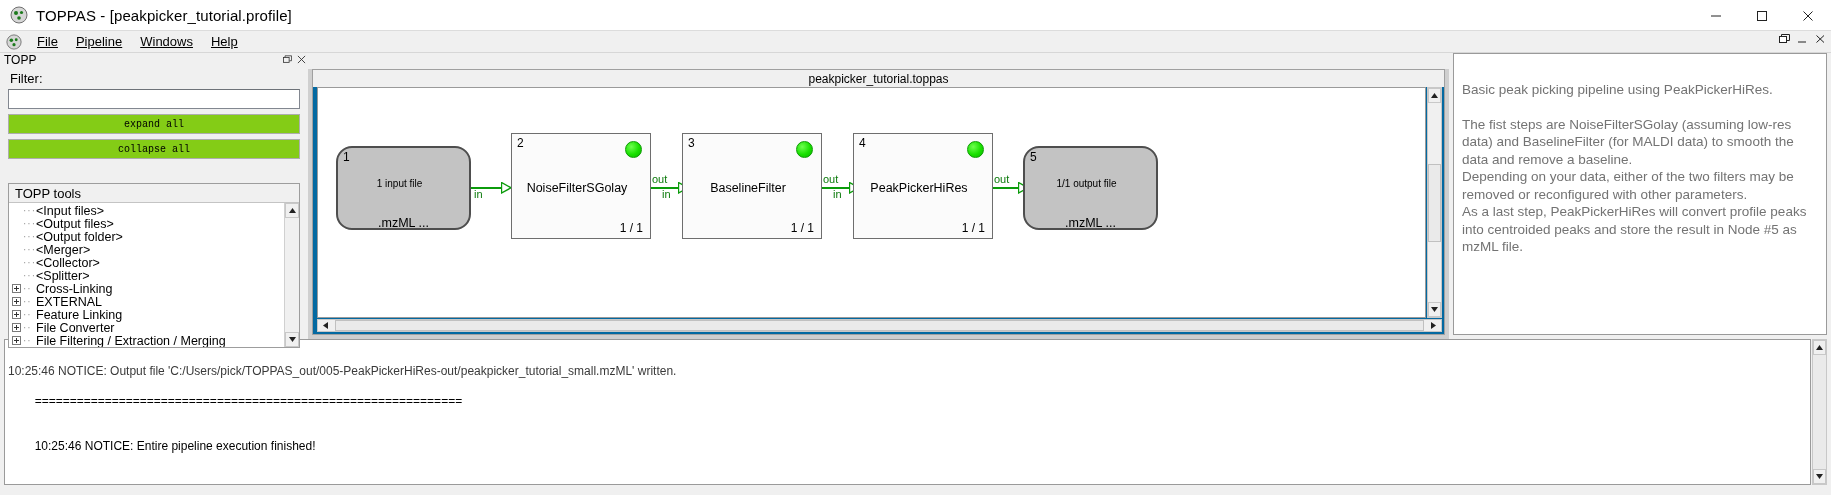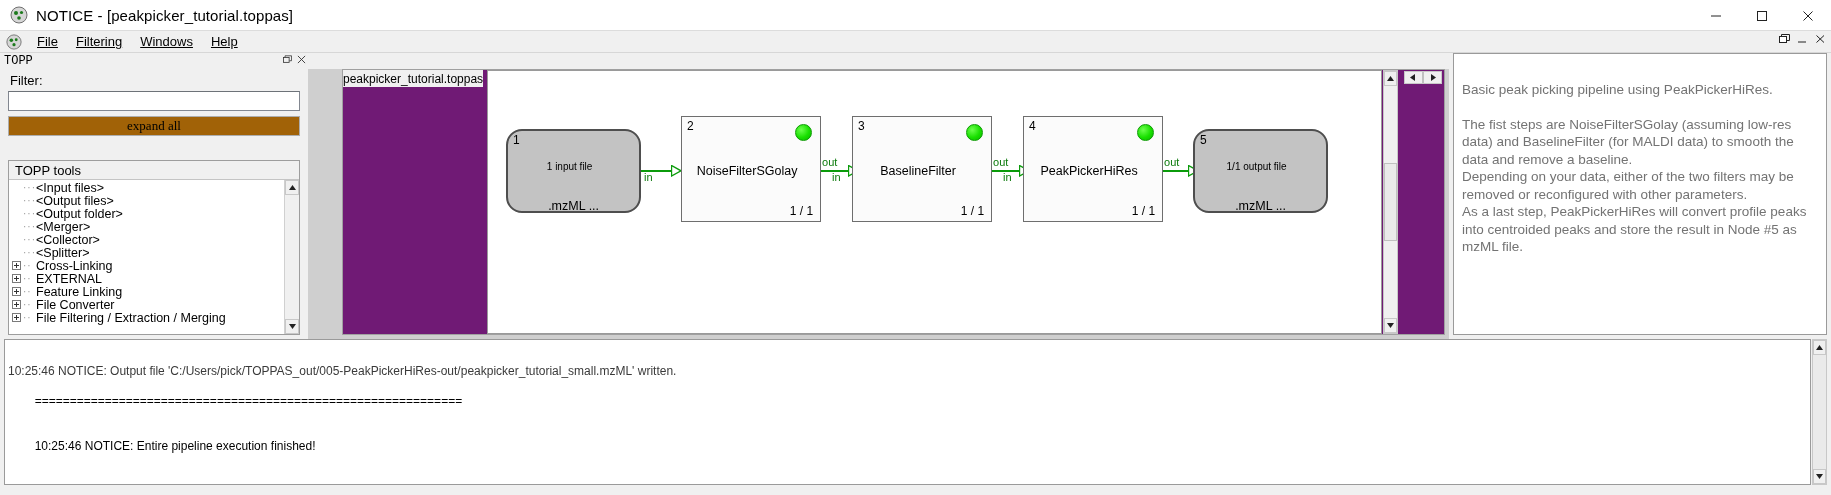--- a/index.html
+++ b/index.html
@@ -39,37 +39,37 @@
   .mdi-btn {
     width: 17px; height: 16px; font-size: 10px; line-height: 14px; text-align: center;
     color: #111;
   }
 
   
   .panes { display: flex; height: 286px; background: #f0f0f0; padding: 0; }
 
   .pane-header {
     display: flex; align-items: center; height: 16px; font-size: 12px;
-    padding-left: 4px; color: #000; font-family: Liberation Mono, monospace;
+    padding-left: 4px; color: #000;
   }
   .pane-header .ttl { flex: 1; }
   .pane-hdr-btn { width: 14px; font-size: 10px; text-align: center; color: #333; }
 
   
   .dock-left { width: 308px; flex: none; display: flex; flex-direction: column; }
   .dock-left-body { flex: 1; display: flex; flex-direction: column; padding: 0 8px 4px 8px; }
   .filter-label { font-size: 13px; margin: 4px 0 3px 2px; }
   .filter-input {
     height: 20px; background: #fff; border: 1px solid #828790; border-top-color: #6d7278;
     font-family: "Liberation Sans", sans-serif; font-size: 13px; padding: 1px 3px; width: 100%;
     outline: none;
   }
   .btn-flat {
-    height: 20px; margin-top: 5px; background: #a16207; border: 1px solid #adadad;
-    font-family: Liberation Serif, serif; font-size: 13px; width: 100%;
+    height: 20px; margin-top: 5px; background: #84cc16; border: 1px solid #adadad;
+    font-family: Liberation Mono, monospace; font-size: 10px; width: 100%;
     display: flex; align-items: center; justify-content: center;
   }
   .tree-wrap {
     margin-top: 24px; flex: 1; border: 1px solid #9d9d9d; background: #fff;
     display: flex; flex-direction: column; min-height: 0; position: relative;
   }
   .tree-head {
     height: 19px; background: #f0f0f0; border-bottom: 1px solid #c4c4c4;
     display: flex; align-items: center; padding-left: 6px; font-size: 13px;
   }
@@ -94,23 +94,22 @@
   .sb-arrow {
     height: 15px; background: #f0f0f0; border: 1px solid #c8c8c8;
     display: flex; align-items: center; justify-content: center; font-size: 7px; color: #222;
   }
   .sb-track { flex: 1; background: #f0f0f0; }
 
   
   .dock-center { flex: 1; display: flex; flex-direction: column; min-width: 0; }
   .mdi-area { flex: 1; background: #cfcfcf; padding: 0 4px 4px 4px; display: flex; }
   .child-win {
-    flex: 1; background: #701a75; border: 1px solid #a0a0a0; display: flex; flex-direction: row;
+    flex: 1; background: #0369a1; border: 1px solid #a0a0a0; display: flex; flex-direction: column;
     min-width: 0;
-    margin-left: 30px;
   }
   .child-title {
     height: 17px; display: flex; align-items: center; justify-content: center;
     font-size: 12px; background: #f0f0f0;
   }
   .canvas-wrap { flex: 1; display: flex; min-height: 0; padding: 0 2px 0 4px; }
   .canvas {
     flex: 1; background: #fff; border: 1px solid #9a9a9a; position: relative; overflow: hidden;
   }
   .vscroll {
@@ -186,21 +185,21 @@
 
   <div class="titlebar">
     <span class="title-icon">
       <svg width="18" height="18" viewBox="0 0 18 18">
         <circle cx="9" cy="9" r="8" fill="#d6d6d6" stroke="#6f6f6f" stroke-width="1"></circle>
         <circle cx="6" cy="7" r="2" fill="#1d7a1d"></circle>
         <circle cx="11.5" cy="6.5" r="1.6" fill="#1d7a1d"></circle>
         <circle cx="9" cy="12" r="1.8" fill="#1d7a1d"></circle>
       </svg>
     </span>
-    <span class="title-text">NOTICE - [peakpicker_tutorial.toppas]</span>
+    <span class="title-text">TOPPAS - [peakpicker_tutorial.profile]</span>
     <div class="win-btns">
       <div class="win-btn">
         <svg width="12" height="12" viewBox="0 0 12 12">
             <line x1="1" y1="6" x2="11" y2="6" stroke="#222" stroke-width="1"></line>
           </svg>
       </div>
       <div class="win-btn">
         <svg width="12" height="12" viewBox="0 0 12 12">
             <rect x="1.5" y="1.5" width="9" height="9" fill="none" stroke="#222" stroke-width="1"></rect>
           </svg>
@@ -217,21 +216,21 @@
   <div class="menubar">
     <span class="menu-icon">
       <svg width="16" height="16" viewBox="0 0 18 18">
         <circle cx="9" cy="9" r="8" fill="#d6d6d6" stroke="#6f6f6f" stroke-width="1"></circle>
         <circle cx="6" cy="7" r="2" fill="#1d7a1d"></circle>
         <circle cx="11.5" cy="6.5" r="1.6" fill="#1d7a1d"></circle>
         <circle cx="9" cy="12" r="1.8" fill="#1d7a1d"></circle>
       </svg>
     </span>
     <div class="menu-item"><u>File</u></div>
-    <div class="menu-item"><u>Filtering</u></div>
+    <div class="menu-item"><u>Pipeline</u></div>
     <div class="menu-item"><u>Windows</u></div>
     <div class="menu-item"><u>Help</u></div>
     <div class="mdi-btns">
       <div class="mdi-btn">
         <svg width="11" height="10" viewBox="0 0 11 10">
             <rect x="0.5" y="2.5" width="7" height="6" fill="#fff" stroke="#222"></rect>
             <polyline points="2.5,2.5 2.5,0.5 10.5,0.5 10.5,6.5 8,6.5" fill="none" stroke="#222"></polyline>
           </svg>
       </div>
       <div class="mdi-btn">
@@ -263,20 +262,21 @@
           <svg width="9" height="9" viewBox="0 0 10 10">
               <line x1="1" y1="1" x2="9" y2="9" stroke="#333"></line>
               <line x1="9" y1="1" x2="1" y2="9" stroke="#333"></line>
             </svg>
         </span>
       </div>
       <div class="dock-left-body">
         <div class="filter-label">Filter:</div>
         <input class="filter-input" value="" placeholder="" style="">
         <button class="btn-flat">expand all</button>
+        <button class="btn-flat">collapse all</button>
 
         <div class="tree-wrap">
           <div class="tree-head">TOPP tools</div>
           <div class="tree-body">
 
             <div class="tree-row">
               <span class="tw-indent"></span>
               <span class="dots">···</span>
               <span class="tree-lbl">&lt;Input files&gt;</span>
             </div>

